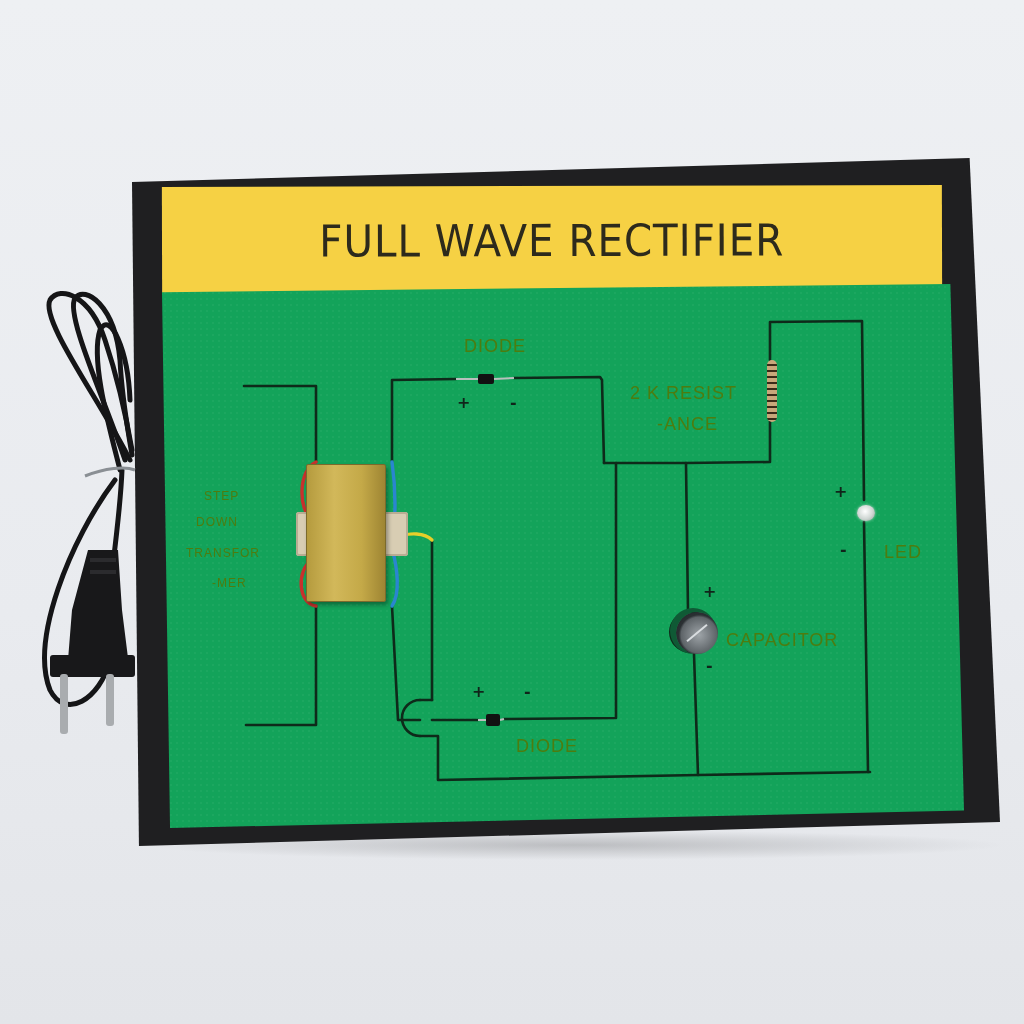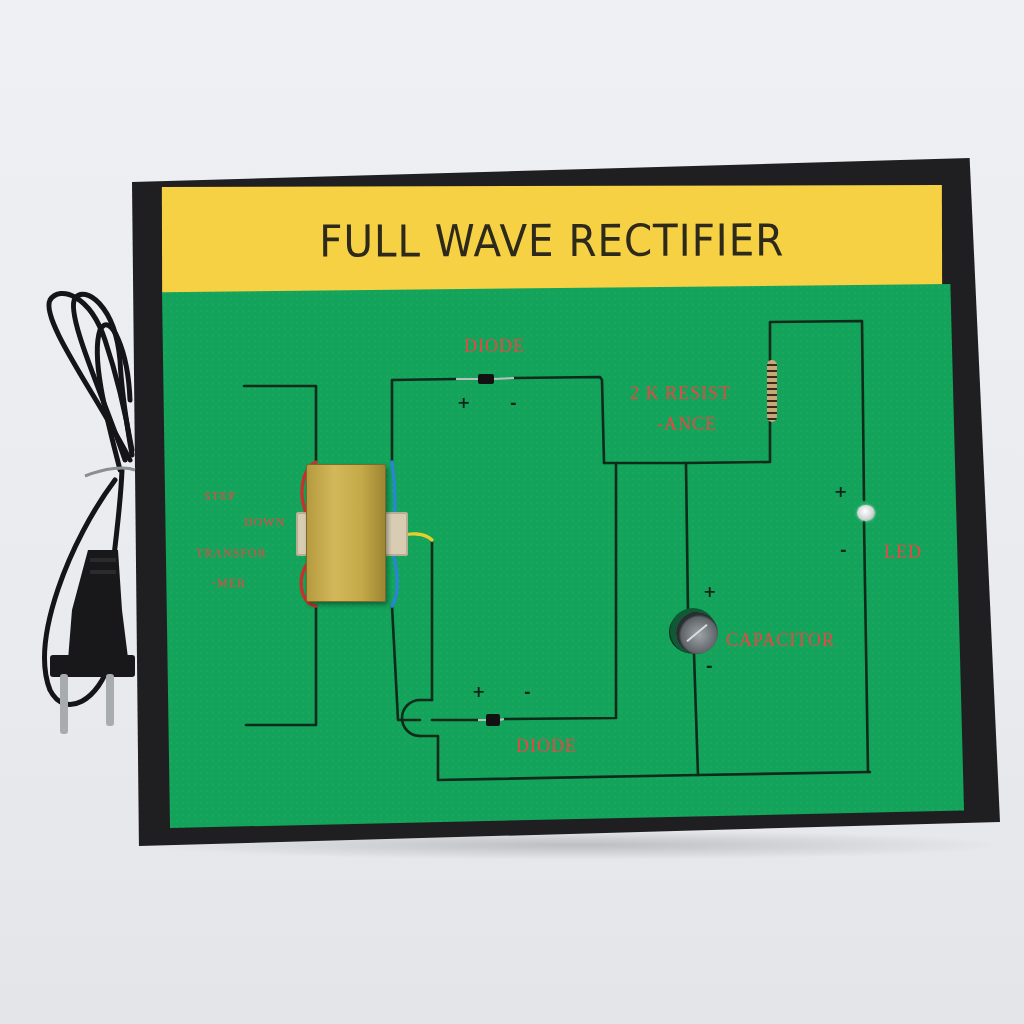--- a/index.html
+++ b/index.html
@@ -36,22 +36,22 @@
   .green-sheet {
     position: absolute;
     left: 162px; top: 284px; width: 802px; height: 544px;
     background: #13a35a;
     background-image: radial-gradient(rgba(255,255,255,0.04) 1px, transparent 1px);
     background-size: 6px 6px;
     clip-path: polygon(0 1.5%, 98.3% 0, 100% 96.8%, 1% 100%);
   }
   svg.circuit { position: absolute; left: 0; top: 0; width: 1024px; height: 1024px; pointer-events: none; }
   .lbl {
-    position: absolute; color: #ef4444;
-    font-family: Liberation Serif, serif; font-size: 18px; letter-spacing: 1px;
+    position: absolute; color: #4d7c0f;
+    font-family: Liberation Sans, sans-serif; font-size: 18px; letter-spacing: 1px;
     white-space: nowrap;
   }
   .lbl.small { font-size: 12px; }
   .sign { position: absolute; color: #10241a; font-size: 16px; font-weight: bold; }
   .transformer {
     position: absolute; left: 306px; top: 464px; width: 78px; height: 136px;
     background: linear-gradient(90deg, #b59b3e 0%, #d2b85a 35%, #c4a948 70%, #9e8533 100%);
     border: 1px solid #7b6a2c; border-radius: 2px;
     box-shadow: 2px 3px 4px rgba(0,0,0,0.35);
   }
@@ -150,22 +150,22 @@
   </svg>
   <div class="diode-body" style="left:486px;top:714px;width:14px;height:12px;"></div>
 
   <div class="resistor"></div>
 
   <div class="capacitor"></div>
 
   <div class="led"></div>
 
   <div class="lbl small" style="left:204px;top:489px;">STEP</div>
-  <div class="lbl small" style="left:196px;top:515px;margin-left:48px;">DOWN</div>
-  <div class="lbl small" style="left:196px;top:546px;">TRANSFOR</div>
+  <div class="lbl small" style="left:196px;top:515px;">DOWN</div>
+  <div class="lbl small" style="left:186px;top:546px;">TRANSFOR</div>
   <div class="lbl small" style="left:212px;top:576px;">-MER</div>
 
   <div class="lbl" style="left:464px;top:336px;">DIODE</div>
   <div class="sign" style="left:457px;top:393px;">+</div>
   <div class="sign" style="left:510px;top:393px;">-</div>
 
   <div class="lbl" style="left:630px;top:383px;">2 K RESIST</div>
   <div class="lbl" style="left:657px;top:414px;">-ANCE</div>
 
   <div class="lbl" style="left:884px;top:498px;margin-top:44px;">LED</div>

